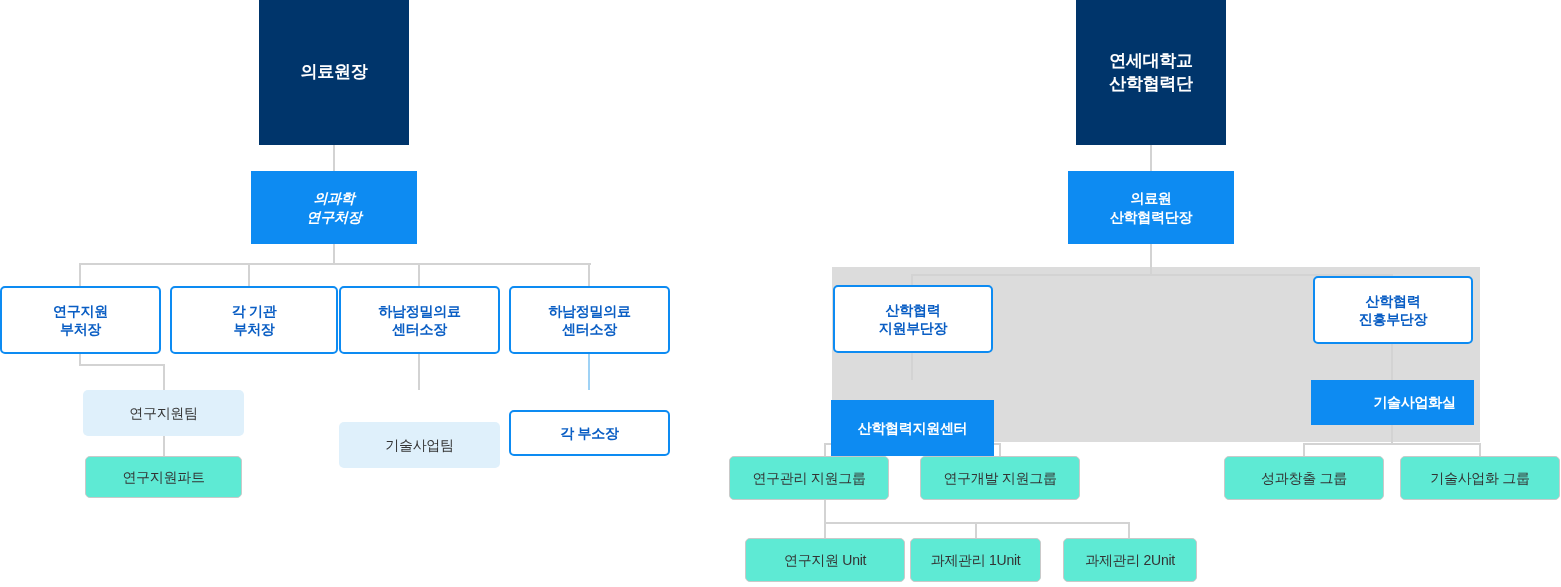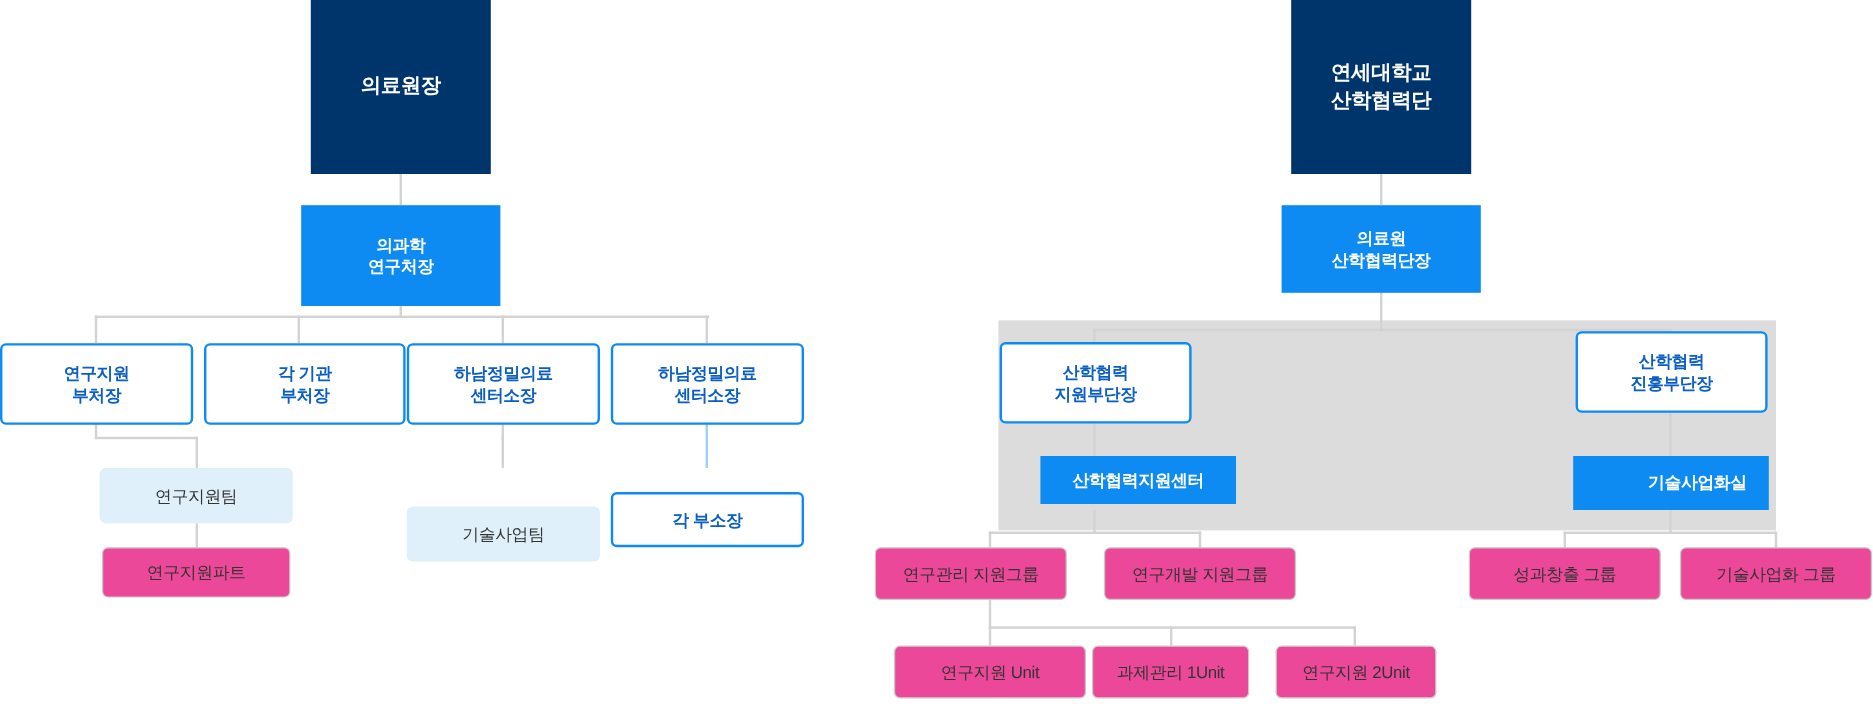--- a/index.html
+++ b/index.html
@@ -59,21 +59,21 @@
   
   .n-light {
     background: #dff0fb;
     color: #333333;
     font-size: 14px;
     border-radius: 5px;
     letter-spacing: -0.3px;
   }
   
   .n-grey {
-    background: #ec4899;
+    background: #5eead4;
     border: 1px solid #c9c9c9;
     color: #333333;
     font-size: 14px;
     border-radius: 5px;
     letter-spacing: -0.3px;
   }
   
   .line {
     position: absolute;
     background: #d3d3d3;
@@ -113,21 +113,21 @@
 
   <div class="line" style="left:418px; top:353px; width:2px; height:13px;"></div>
   <div class="line" style="left:418px; top:364px; width:2px; height:26px;"></div>
 
   <div class="line-blue" style="left:588px; top:353px; width:2px; height:37px;"></div>
 
   <div class="line" style="left:163px; top:436px; width:2px; height:20px;"></div>
 
   <div class="node n-navy" style="left:259px; top:0px; width:150px; height:145px;">의료원장</div>
 
-  <div class="node n-blue" style="left:251px; top:171px; width:166px; height:84px;">의과학
+  <div class="node n-blue" style="left:251px; top:171px; width:166px; height:73px;font-style:italic;">의과학
 연구처장</div>
 
   <div class="node n-outline" style="left:0px; top:286px; width:161px; height:68px;">연구지원
 부처장</div>
   <div class="node n-outline" style="left:170px; top:286px; width:168px; height:68px;">각 기관
 부처장</div>
   <div class="node n-outline" style="left:339px; top:286px; width:161px; height:68px;">하남정밀의료
 센터소장</div>
   <div class="node n-outline" style="left:509px; top:286px; width:161px; height:68px;">하남정밀의료
 센터소장</div>
@@ -168,25 +168,25 @@
 산학협력단</div>
 
   <div class="node n-blue" style="left:1068px; top:171px; width:166px; height:73px;">의료원
 산학협력단장</div>
 
   <div class="node n-outline" style="left:833px; top:285px; width:160px; height:68px;">산학협력
 지원부단장</div>
   <div class="node n-outline" style="left:1313px; top:276px; width:160px; height:68px;">산학협력
 진흥부단장</div>
 
-  <div class="node n-blue" style="left:831px; top:380px; width:163px; height:40px;margin-left:36px;">산학협력지원센터</div>
+  <div class="node n-blue" style="left:831px; top:400px; width:163px; height:56px;">산학협력지원센터</div>
   <div class="node n-blue" style="left:1311px; top:380px; width:163px; height:45px;padding-left:44px;">기술사업화실</div>
 
   <div class="node n-grey" style="left:729px; top:456px; width:160px; height:44px;">연구관리 지원그룹</div>
   <div class="node n-grey" style="left:920px; top:456px; width:160px; height:44px;">연구개발 지원그룹</div>
   <div class="node n-grey" style="left:1224px; top:456px; width:160px; height:44px;">성과창출 그룹</div>
   <div class="node n-grey" style="left:1400px; top:456px; width:160px; height:44px;">기술사업화 그룹</div>
 
   <div class="node n-grey" style="left:745px; top:538px; width:160px; height:44px;">연구지원 Unit</div>
   <div class="node n-grey" style="left:910px; top:538px; width:131px; height:44px;">과제관리 1Unit</div>
-  <div class="node n-grey" style="left:1063px; top:538px; width:134px; height:44px;">연구지원 2Unit</div>
+  <div class="node n-grey" style="left:1063px; top:538px; width:134px; height:44px;">과제관리 2Unit</div>
 
 </div>
 
 </body></html>

